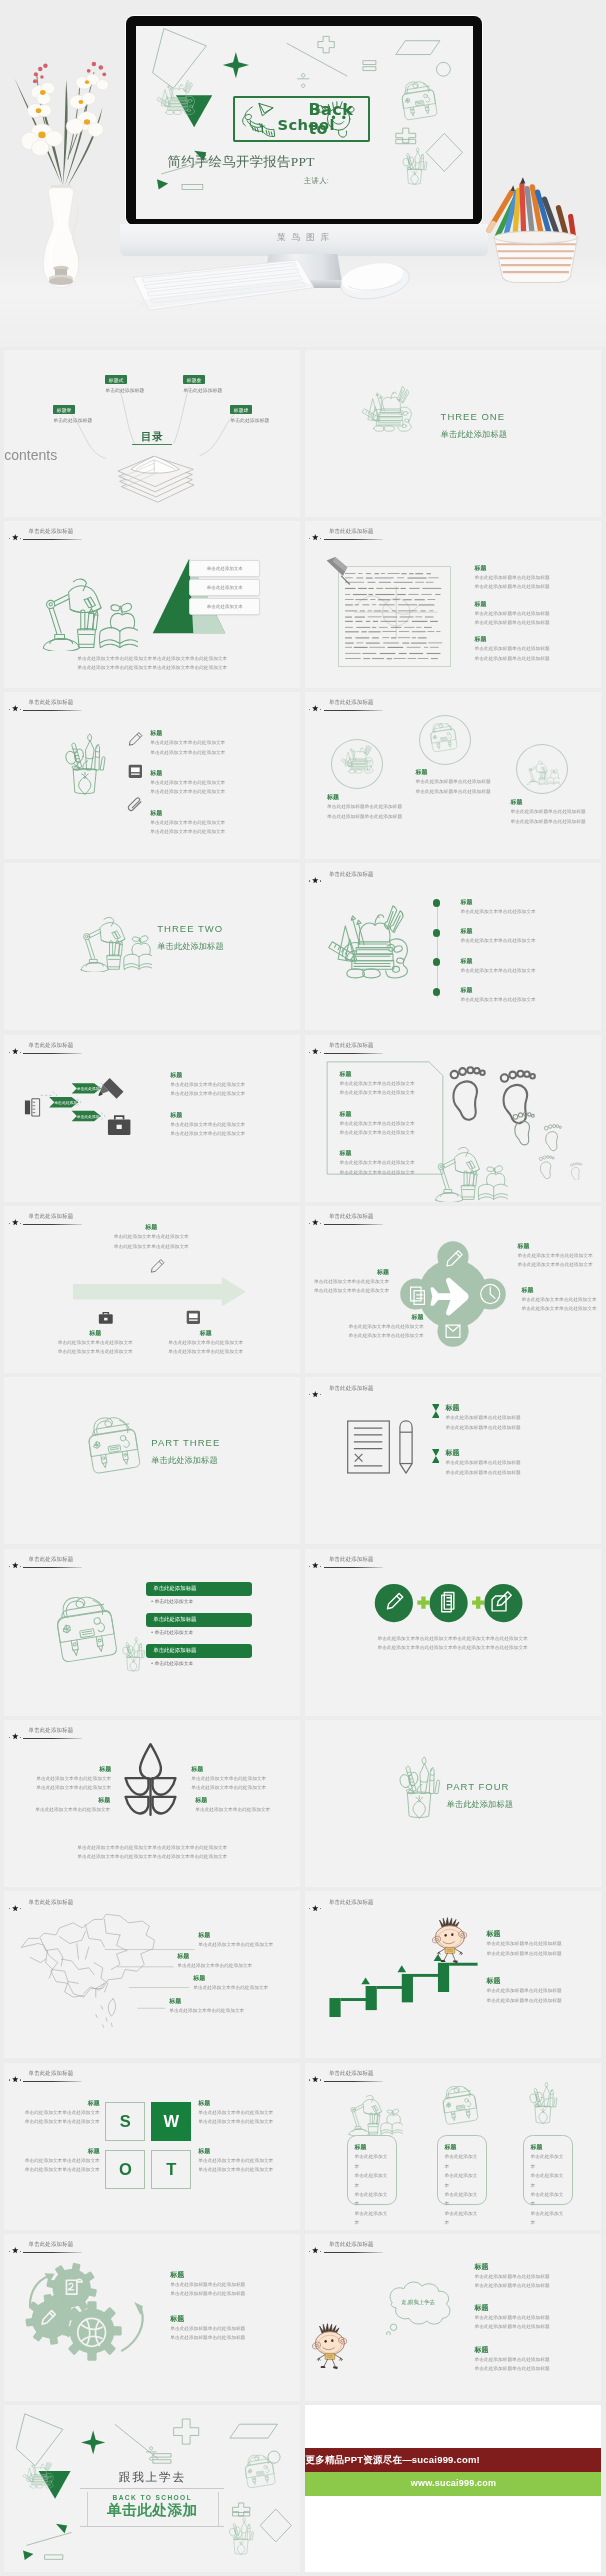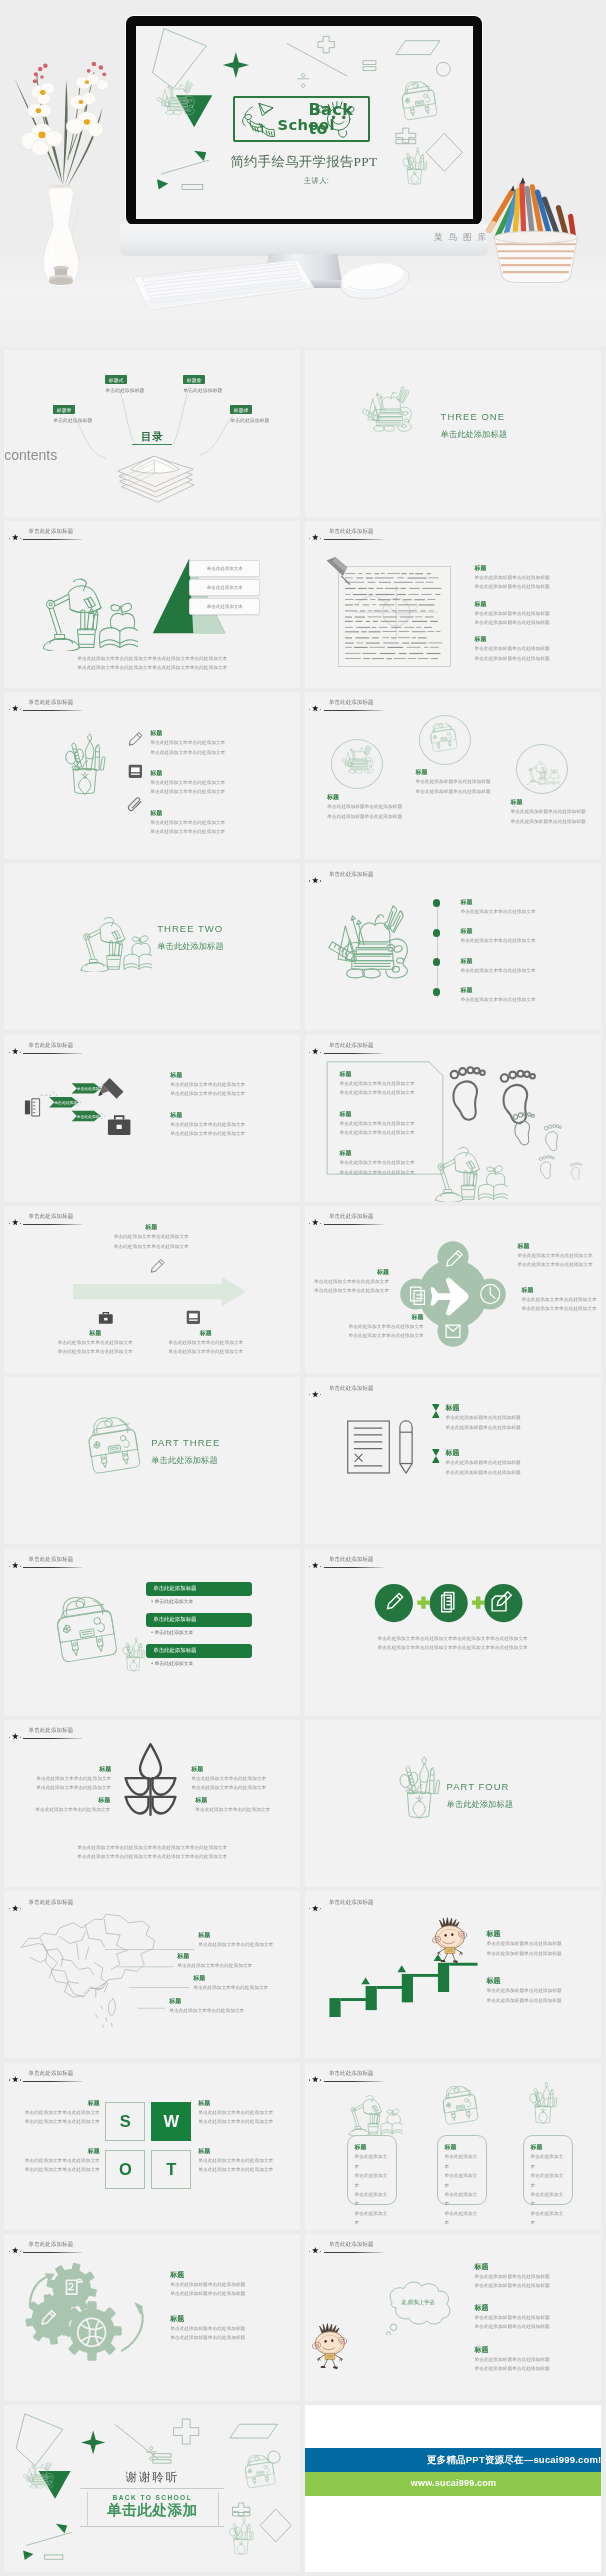--- a/index.html
+++ b/index.html
@@ -10,35 +10,35 @@
   
   .hero{width:607px;height:347px;position:relative;background:#ededed;overflow:hidden;}
   .hero .desk{position:absolute;left:0;top:253px;width:607px;height:94px;
       background:linear-gradient(180deg,#ededed 0%,#f3f3f3 40%,#efefef 100%);}
   .monitor{position:absolute;left:126px;top:15.6px;width:356px;height:209px;background:#0a0a0a;
       border-radius:7.8px;box-shadow:0 0 0 0.9px #ffffff;}
   .screen{position:absolute;left:9.5px;top:10.4px;width:337px;height:193px;background:#f2f2f2;overflow:hidden;}
   .chin{position:absolute;left:120px;top:224px;width:368px;height:32px;
       background:linear-gradient(180deg,#f6f6f7 0%,#eceef0 55%,#dfe2e5 100%);
       border-radius:0 0 6px 6px;}
-  .chin .brand{position:absolute;left:0;right:0;top:7.8px;text-align:right;font-size:8.7px;color:#9b9b9b;letter-spacing:1.7px;}
+  .chin .brand{position:absolute;left:0;right:0;top:7.8px;text-align:center;font-size:8.7px;color:#9b9b9b;letter-spacing:1.7px;}
   .neck{position:absolute;left:264px;top:254px;width:78px;height:28px;
       background:linear-gradient(90deg,#cfd3d7,#f0f2f4 40%,#dfe2e6 75%,#c3c7cb);
       clip-path:polygon(6% 0,94% 0,100% 100%,0 100%);}
   .neckbase{position:absolute;left:250px;top:280px;width:107px;height:7.8px;
       background:linear-gradient(180deg,#dee1e4,#b9bdc1);border-radius:2.6px;}
 
   .heroart{position:absolute;left:0;top:0;}
   .dood{position:absolute;}
   .logoart{position:absolute;left:0;top:0;}
   .photo{position:absolute;}
   .logobox{position:absolute;left:97px;top:70px;width:133px;height:42px;border:2.6px solid #2d7a41;border-radius:1.7px;}
   .logobox .l1{position:absolute;left:52px;top:1.7px;font-family:"DejaVu Sans",sans-serif;font-weight:bold;font-size:16px;color:#2d7a41;letter-spacing:0.4px;margin-left:22px;}
   .logobox .l2{position:absolute;left:43px;top:18px;font-family:"DejaVu Sans",sans-serif;font-weight:bold;font-size:14.7px;color:#2d7a41;letter-spacing:0.4px;}
-  .htitle{position:absolute;left:0;width:337px;top:127px;text-align:center;font-size:13.4px;color:#4f6c57;font-family:"Liberation Serif",serif;letter-spacing:0.3px;}
+  .htitle{position:absolute;left:0;width:337px;top:127px;text-align:left;font-size:13.4px;color:#4f6c57;font-family:"Liberation Serif",serif;letter-spacing:0.3px;padding-left:32px;}
   .hsub{position:absolute;left:0;width:362px;top:150px;text-align:center;font-size:7.4px;color:#5f7d67;letter-spacing:0.3px;}
 
   .grid{width:607px;background:#ececec;padding-top:2.6px;}
   .row{display:flex;gap:4.3px;margin-bottom:4.3px;padding:0 4.3px;}
   .slide{width:296px;height:167px;background:#f2f2f2;position:relative;overflow:hidden;flex:0 0 296px;}
   .row:last-child{margin-bottom:0;}
 
   
   .sh{position:absolute;left:4.3px;top:4.3px;width:289px;height:19px;}
   .sh .dot{position:absolute;width:1.2px;height:1.2px;background:#555;border-radius:50%;top:12.6px;}
@@ -74,21 +74,21 @@
       font-size:16.5px;font-weight:bold;color:#1d7a3c;box-sizing:border-box;}
   .sq.on{background:#17803c;border-color:#17803c;color:#fff;}
   .card{width:50px;height:70px;border:0.7px solid #aec7b4;border-radius:9.5px;padding:7.8px 7px;box-sizing:border-box;}
   .bub{left:83px;top:65px;width:61px;text-align:center;font-size:5.4px;color:#3f8a53;}
   .thx{left:0;width:296px;top:65px;text-align:center;font-size:11.7px;color:#4d4d4d;letter-spacing:1.7px;}
   .thx-en{left:0;width:296px;top:89px;text-align:center;font-size:6.6px;font-weight:bold;color:#3e9459;letter-spacing:1.4px;}
   .thx-cn{left:0;width:296px;top:96px;text-align:center;font-size:14.7px;font-weight:bold;color:#3e9459;letter-spacing:0.4px;}
   .thx-rule{height:0.7px;background:#c9c9c9;}
   .thx-box{border:0.6px solid #cfcfcf;border-top:none;border-bottom:none;}
   .wslide{background:#ffffff;}
-  .fbar1{left:0.9px;width:296px;top:43px;height:23.4px;line-height:23.4px;text-align:right;background:#0369a1;
+  .fbar1{left:0.9px;width:296px;top:43px;height:23.4px;line-height:23.4px;text-align:left;background:#7f1d1d;
          color:#fff;font-size:9.5px;font-weight:bold;letter-spacing:0.2px;}
   .fbar2{left:0.9px;width:296px;top:67px;height:23.4px;line-height:23.4px;text-align:center;background:#8cc84a;
          color:#fff;font-size:9px;font-weight:bold;letter-spacing:0.2px;}
   .ttl{font-size:6px;color:#2d7a41;font-weight:bold;}
   .bdy{font-size:4.7px;color:#949494;line-height:2.0;}
   .ctr{text-align:center;}
   .abs{position:absolute;}
 </style>
 </head>
 <body>
@@ -1687,21 +1687,21 @@
       </svg>
       <svg class="dood" style="left:15.6px;top:57px;width:36px;height:33px;color:#9ec2a8" viewBox="-2 18 114 104">
             <use href="#dl-books"></use>
           </svg>
       <svg class="dood" style="left:236px;top:49px;width:43px;height:42px;color:#9ec2a8" viewBox="2 6 106 96">
             <use href="#dl-bag"></use>
           </svg>
       <svg class="dood" style="left:224px;top:109px;width:35px;height:49px;color:#9ec2a8" viewBox="12 8 80 118">
             <use href="#dl-cup"></use>
           </svg>
-      <div class="abs thx">谢谢聆听</div>
+      <div class="abs thx">跟我上学去</div>
       <div class="abs thx-rule" style="left:76px;top:83px;width:144px"></div>
       <div class="abs thx-box" style="left:83px;top:87px;width:130px;height:35px"></div>
       <div class="abs thx-en">BACK TO SCHOOL</div>
       <div class="abs thx-cn">单击此处添加</div>
       <div class="abs thx-rule" style="left:76px;top:121px;width:144px"></div>
     </div>
 
     <div class="slide wslide">
       <div class="abs fbar1">更多精品PPT资源尽在—sucai999.com!</div>
       <div class="abs fbar2">www.sucai999.com</div>

